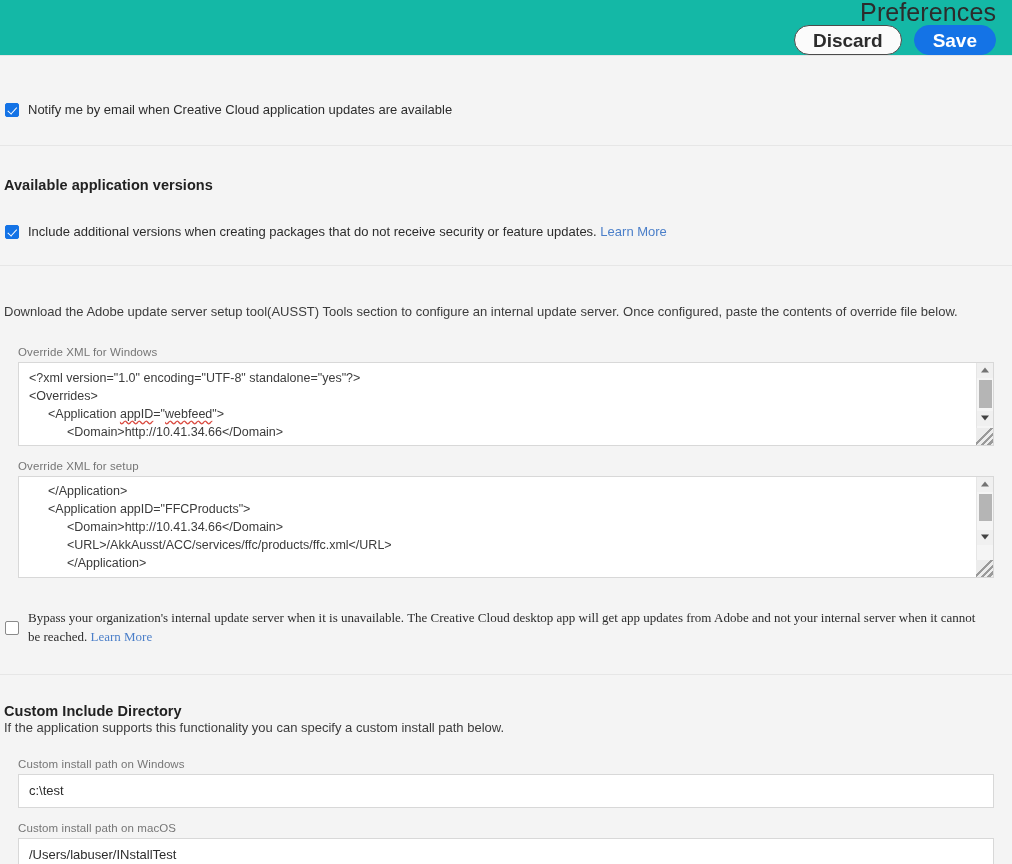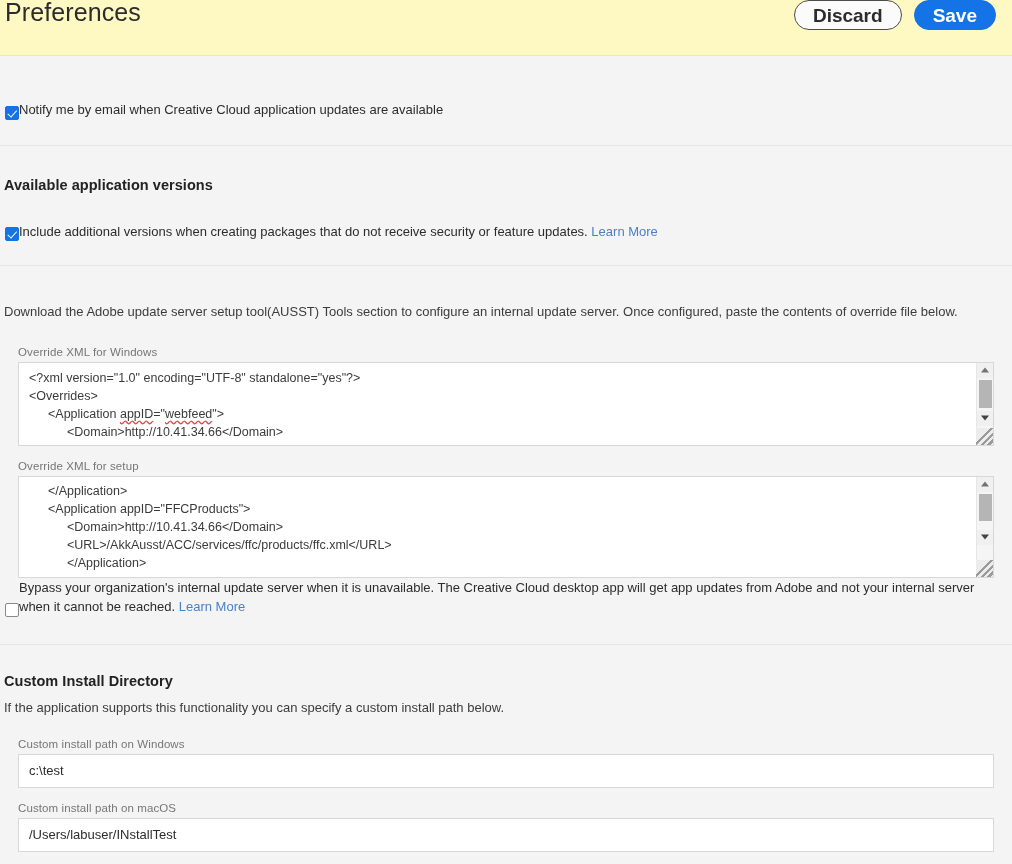--- a/index.html
+++ b/index.html
@@ -12,27 +12,28 @@
     background: #f4f4f4;
     font-family: "Liberation Sans", sans-serif;
     color: #2c2c2c;
     overflow: hidden;
     position: relative;
   }
 
   
   .header {
     height: 56px;
-    background: #fef9c3;
+    background: #14b8a6;
     border-bottom: 1px solid #e4e4e4;
     display: flex;
-    align-items: flex-start;
+    align-items: flex-end;
     padding: 0 16px 0 4px;
     box-sizing: border-box;
     position: relative;
+    flex-direction: column;
   }
   .page-title {
     font-size: 25px;
     font-weight: 400;
     color: #2c2c2c;
     letter-spacing: 0.1px;
     line-height: 1;
     padding-left: 1px;
   }
   .header-actions {
@@ -88,21 +89,22 @@
   .section-desc {
     font-size: 13px;
     color: #3c3c3c;
     margin: 0;
     line-height: 1.45;
   }
 
   
   .check-row {
     display: flex;
-    align-items: flex-end;
+    align-items: center;
+    gap: 9px;
   }
   .cb {
     width: 14px;
     height: 14px;
     min-width: 14px;
     box-sizing: border-box;
     border-radius: 2px;
     margin-top: 1px;
     position: relative;
     cursor: pointer;
@@ -295,32 +297,32 @@
 <span class="ind2">&lt;URL&gt;/AkkAusst/ACC/services/ffc/products/ffc.xml&lt;/URL&gt;</span>
 <span class="ind2">&lt;/Application&gt;</span></div>
     <div class="sb">
       <div class="sb-arrow up"></div>
       <div class="sb-thumb" style="top:17px;height:27px;"></div>
       <div class="sb-arrow down" style="top:53px;"></div>
     </div>
     <div class="resize-grip"></div>
   </div>
 
-  <div class="check-row" style="">
+  <div class="check-row" style="margin-top:30px;font-family:Liberation Serif, serif;">
     <div class="cb unchecked"></div>
     <div class="check-label" style="max-width:958px;">
       <span>Bypass your organization's internal update server when it is unavailable. The Creative Cloud desktop app will get app updates from Adobe and not your internal server when it cannot be reached.</span>
       <span class="link">Learn More</span>
     </div>
   </div>
 </div>
 <div class="divider" style="margin-top:27px;"></div>
 
 <div class="section" style="padding-top:28px;">
-  <div class="section-title">Custom Install Directory</div>
-  <div class="section-desc" style="margin-top:10px;">If the application supports this functionality you can specify a custom install path below.</div>
+  <div class="section-title">Custom Include Directory</div>
+  <div class="section-desc" style="">If the application supports this functionality you can specify a custom install path below.</div>
 
   <div class="field-label" style="margin-top:20px;">Custom install path on Windows</div>
   <div class="text-input">c:\test</div>
 
   <div class="field-label" style="margin-top:14px;">Custom install path on macOS</div>
   <div class="text-input">/Users/labuser/INstallTest</div>
 </div>
 
 </body></html>

